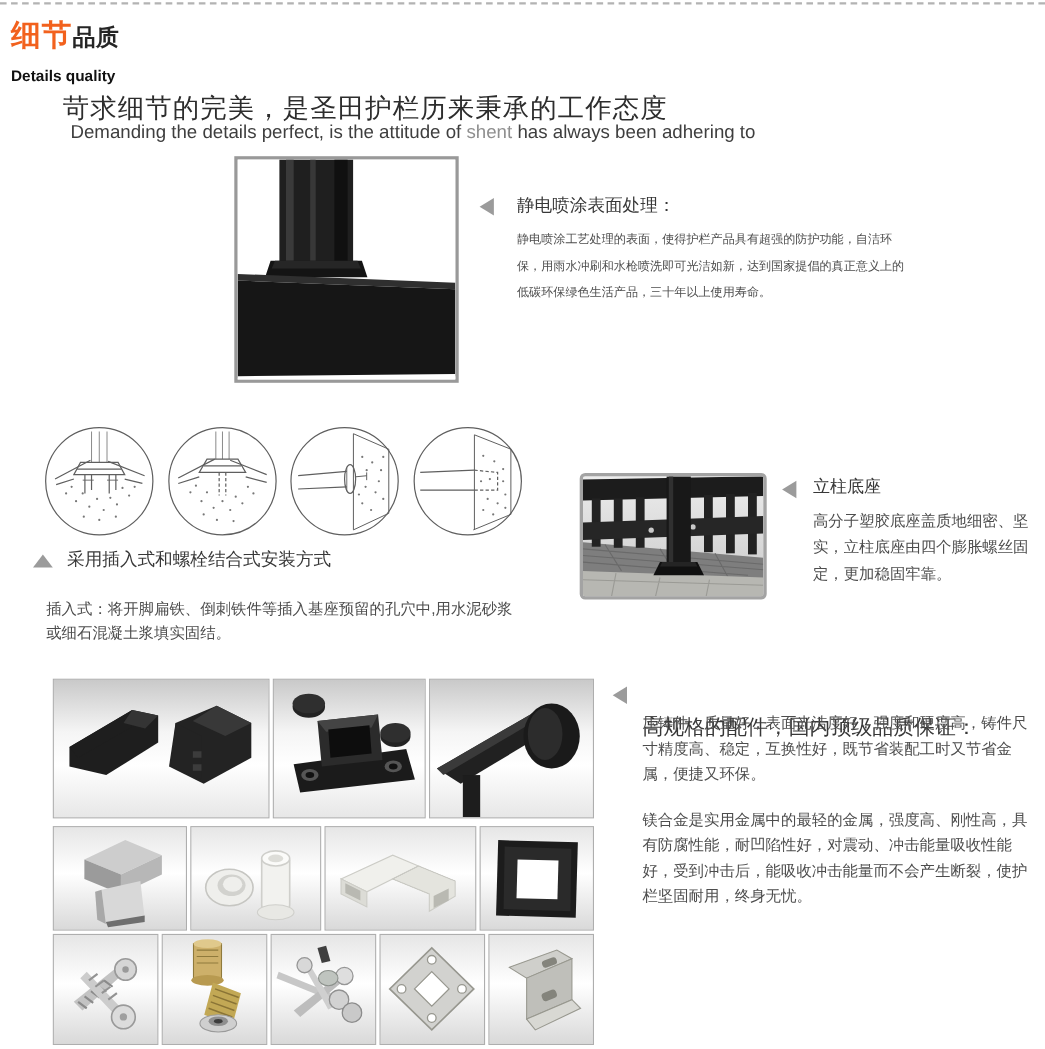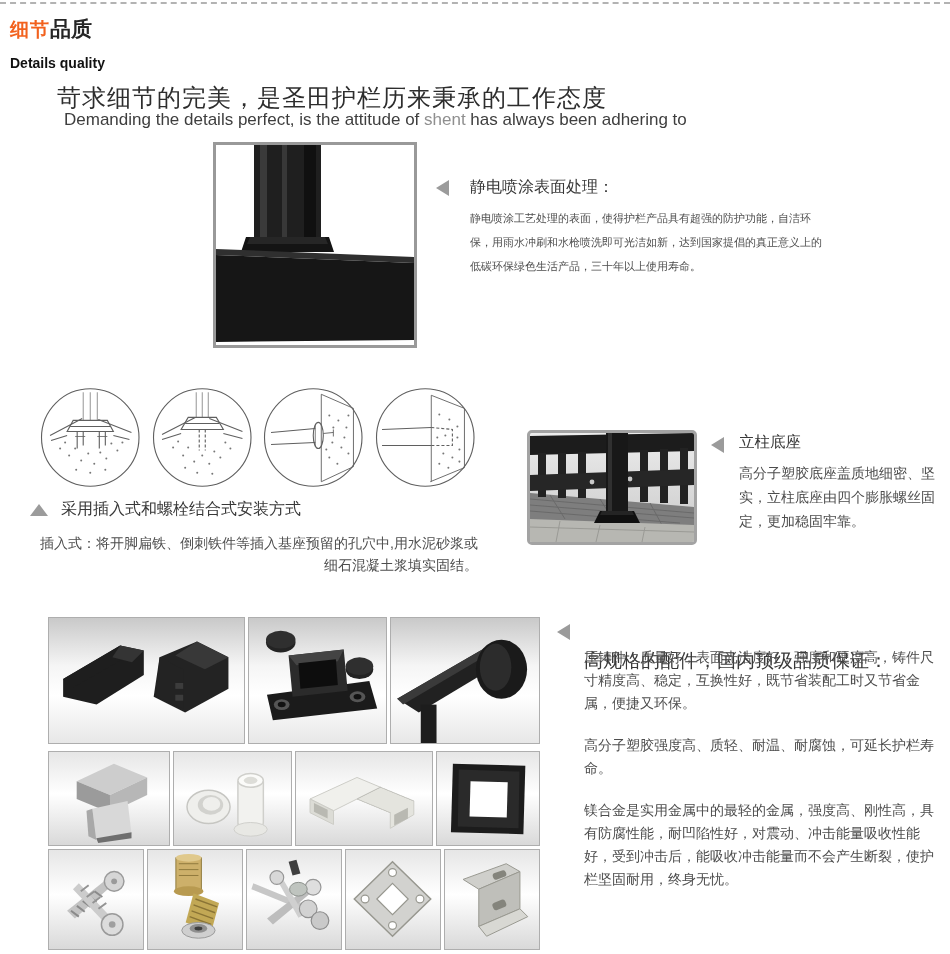--- a/index.html
+++ b/index.html
@@ -5,21 +5,21 @@
   * { margin:0; padding:0; box-sizing:border-box; }
   html,body { background:#ffffff; }
   body { width:950px; height:954px; position:relative; overflow:hidden;
          font-family:"Liberation Sans","DejaVu Sans",sans-serif; }
   .abs { position:absolute; }
 
   .dash-top { top:2px; left:0; width:950px; border-top:2px dashed #b3b3b3; }
 
   
   .logo { top:18px; left:10px; line-height:1.05; }
-  .logo .cn-accent { color:#f2611d; font-size:19px; font-weight:bold; letter-spacing:1px; }
+  .logo .cn-accent { color:#f2611d; font-size:27px; font-weight:bold; letter-spacing:1px; }
   .logo .cn-rest   { color:#252525; font-size:21px; font-weight:bold; }
   .logo .en        { color:#111111; font-size:14px; font-weight:bold; margin-top:16px; }
 
   
   .headline    { top:82px; left:57px; font-size:24px; color:#2d2d2d; letter-spacing:1px; font-weight:500; }
   .headline-en { top:110px; left:64px; font-size:17px; color:#3e3e3e; }
   .headline-en .brand { color:#8f8f8f; }
 
   
   .photo1 { top:142px; left:213px; width:204px; height:206px;
@@ -42,21 +42,21 @@
   .sec1-title { top:177px; left:470px; }
   .sec1-body  { top:206px; left:470px; width:358px; font-size:11px; line-height:24px; }
 
   
   .circles { top:387px; left:40px; width:435px; height:102px; display:flex; gap:11px; }
   .circle  { width:101px; height:101px; }
   .circle svg { width:100%; height:100%; display:block; }
 
   .sec2-title { top:499px; left:61px; }
   .sec2-body  { top:524px; left:24px; width:462px; font-size:14px; line-height:22px; }
-  .sec2-body p { margin:8px;text-align:right; }
+  .sec2-body p { margin:18px; }
 
   
   .photo2 { top:430px; left:527px; width:170px; height:115px; border:3px solid #a3a3a3;
             border-radius:5px; overflow:hidden; background:#dcdcdc; }
   .photo2 svg { display:block; width:100%; height:100%; }
   .sec3-title { top:432px; left:739px; font-size:15.5px; }
   .sec3-body  { top:461px; left:739px; width:198px; font-size:14px; line-height:24px; }
 
   
   .grid { top:617px; left:48px; width:492px; }
@@ -407,17 +407,16 @@
           <rect x="48" y="52" width="14" height="8" rx="3" transform="rotate(-22 55 56)" fill="#84847c"></rect>
         </svg>
       </div>
     </div>
   </div>
 
   <div class="abs tri-left t3"></div>
   <div class="abs sec-title acc-title">高规格的配件，国内顶级品质保证：</div>
   <div class="abs body-text acc-body">
     <p>压铸件：质量好，表面光洁度好，强度和硬度高，铸件尺寸精度高、稳定，互换性好，既节省装配工时又节省金属，便捷又环保。</p>
-    <p>高分子塑胶强度高、质轻、耐温、耐腐蚀，可延长护栏寿命。</p>
     <p>镁合金是实用金属中的最轻的金属，强度高、刚性高，具有防腐性能，耐凹陷性好，对震动、冲击能量吸收性能好，受到冲击后，能吸收冲击能量而不会产生断裂，使护栏坚固耐用，终身无忧。</p>
   </div>
 
 </div>
 
 </body></html>

